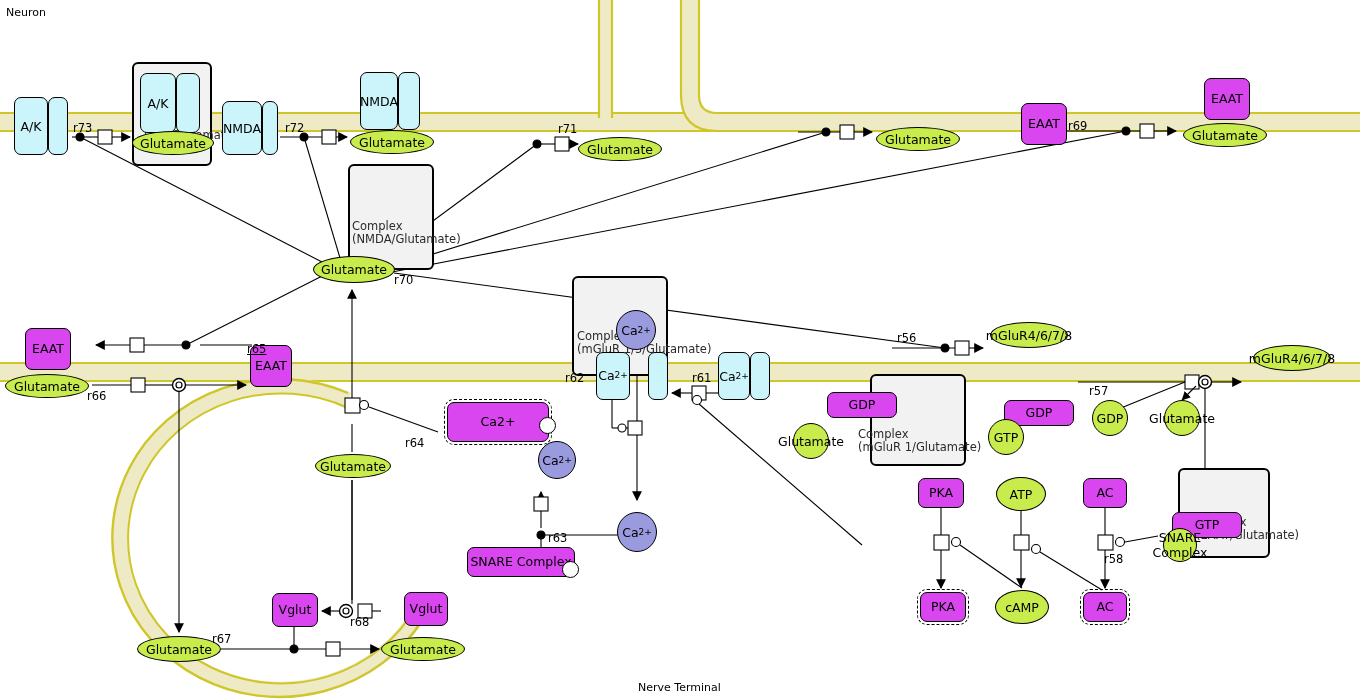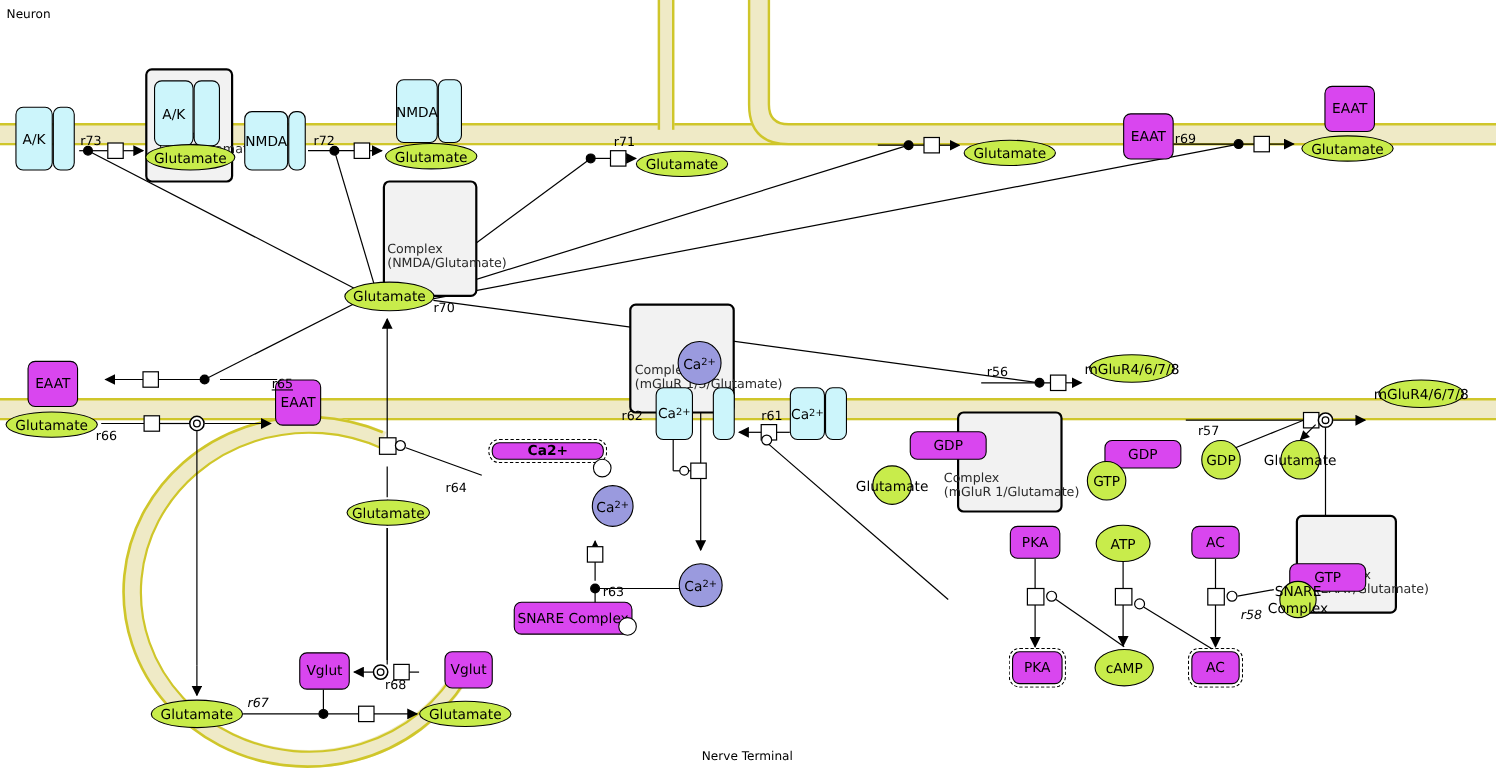--- a/index.html
+++ b/index.html
@@ -316,21 +316,21 @@
   <div class="node ell e-green" style="left:988px;top:419px;width:36px;height:36px;">GTP</div>
 
   <div class="node ell e-green" style="left:1092px;top:400px;width:36px;height:36px;">GDP</div>
   <div class="node ell e-green" style="left:1164px;top:400px;width:36px;height:36px;">Glutamate</div>
 
   <div class="node ell e-green" style="left:1253px;top:345px;width:78px;height:26px;">mGluR4/6/7/8</div>
 
   <div class="node macro m-green" style="left:1172px;top:512px;width:70px;height:26px;">GTP</div>
   <div class="node ell e-green" style="left:1163px;top:528px;width:34px;height:34px;">SNARE Complex</div>
 
-  <div class="node macro m-green dashedbox" style="left:447px;top:402px;width:102px;height:16px;font-weight:bold;">Ca2+</div>
+  <div class="node macro m-green dashedbox" style="left:447px;top:402px;width:102px;height:40px;">Ca2+</div>
   <div class="clone" style="left:539px;top:417px;z-index:4;"></div>
   <div class="node ell e-purple" style="left:538px;top:441px;width:38px;height:38px;">Ca<span class="sup">2+</span></div>
 
   <div class="node macro m-green" style="left:467px;top:547px;width:108px;height:30px;">SNARE Complex</div>
   <div class="clone" style="left:562px;top:561px;z-index:4;"></div>
 
   <div class="node ell e-green" style="left:315px;top:454px;width:76px;height:24px;">Glutamate</div>
 
   <div class="node ell e-green" style="left:137px;top:636px;width:84px;height:26px;">Glutamate</div>
 
@@ -345,24 +345,24 @@
   <div class="node ell e-green" style="left:995px;top:590px;width:54px;height:34px;">cAMP</div>
   <div class="node macro m-green" style="left:1083px;top:478px;width:44px;height:30px;">AC</div>
   <div class="node macro m-green dashedbox" style="left:1083px;top:592px;width:44px;height:30px;">AC</div>
 
   <div class="rlabel" style="left:73px;top:121px;">r73</div>
   <div class="rlabel" style="left:285px;top:121px;">r72</div>
   <div class="rlabel" style="left:558px;top:122px;">r71</div>
   <div class="rlabel" style="left:394px;top:273px;">r70</div>
   <div class="rlabel" style="left:1068px;top:119px;">r69</div>
   <div class="rlabel" style="left:350px;top:615px;">r68</div>
-  <div class="rlabel" style="left:225px;top:632px;font-style:italic;">r67</div>
+  <div class="rlabel" style="left:212px;top:632px;">r67</div>
   <div class="rlabel" style="left:87px;top:389px;">r66</div>
   <div class="rlabel" style="left:247px;top:342px;text-decoration:underline;">r65</div>
   <div class="rlabel" style="left:405px;top:436px;">r64</div>
   <div class="rlabel" style="left:548px;top:531px;">r63</div>
   <div class="rlabel" style="left:565px;top:371px;">r62</div>
   <div class="rlabel" style="left:692px;top:371px;">r61</div>
-  <div class="rlabel" style="left:1128px;top:552px;font-style:italic;">r58</div>
+  <div class="rlabel" style="left:1104px;top:552px;">r58</div>
   <div class="rlabel" style="left:1089px;top:384px;">r57</div>
   <div class="rlabel" style="left:897px;top:331px;">r56</div>
 
 </div>
 
 </body></html>

